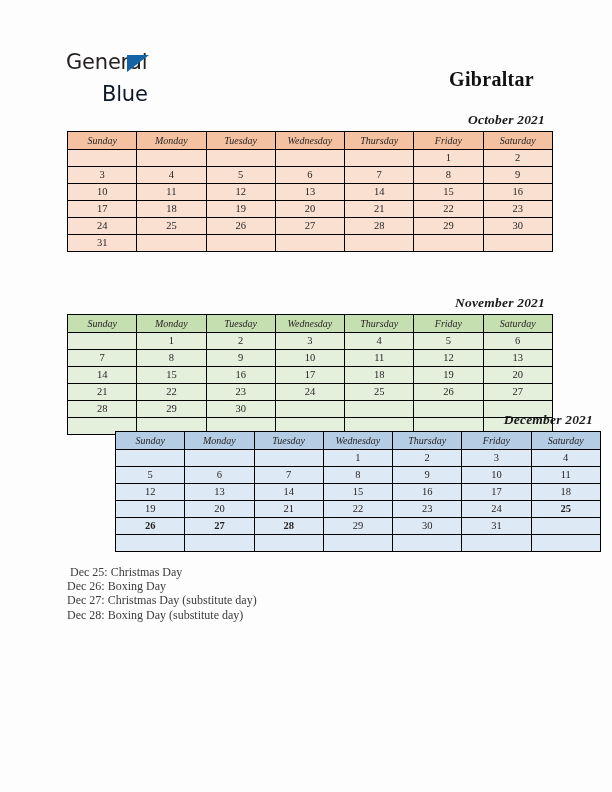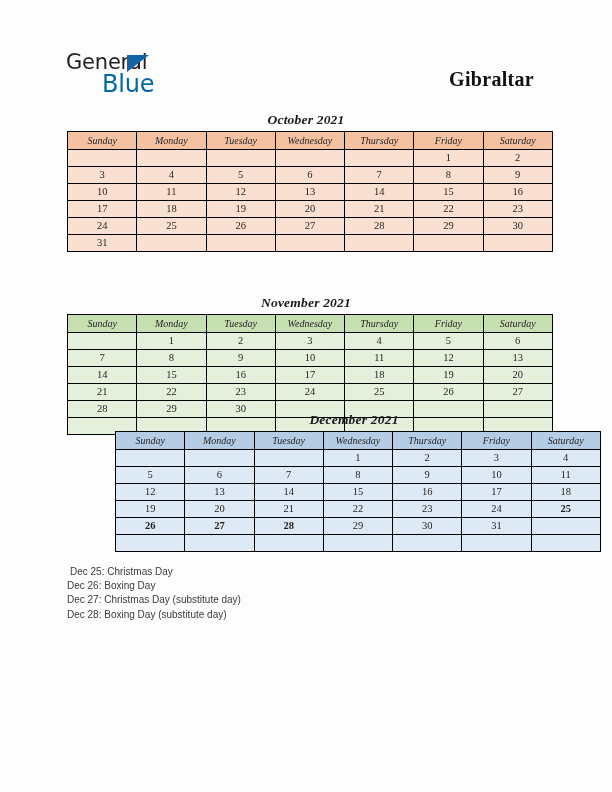--- a/index.html
+++ b/index.html
@@ -45,24 +45,24 @@
     left: 61px;
     top: 3px;
     width: 0;
     height: 0;
     border-left: 22px solid #1464a5;
     border-bottom: 17px solid transparent;
   }
   .logo-blue {
     position: absolute;
     left: 36px;
-    top: 20px;
+    top: 32px;
     font-family: "DejaVu Sans", sans-serif;
-    font-size: 24px;
-    color: #0369a1;
+    font-size: 21px;
+    color: #0f172a;
     letter-spacing: -0.2px;
     line-height: 1;
   }
   .country-title {
     position: absolute;
     right: 66px;
     top: 68px;
     font-family: "Liberation Serif", serif;
     font-weight: bold;
     font-size: 20px;
@@ -74,21 +74,21 @@
   .month-block {
     position: absolute;
     left: 67px;
     width: 478px;
   }
   #month-0 { top: 111px; }
   #month-1 { top: 258px; margin-top: 36px; }
   #month-2 { top: 411px; margin-left: 48px; }
 
   .month-title {
-    text-align: center;
+    text-align: right;
     font-family: "Liberation Serif", serif;
     font-style: italic;
     font-weight: bold;
     font-size: 13.5px;
     color: #1a1a1a;
     height: 20px;
     line-height: 18px;
     letter-spacing: 0.2px;
   }
 
@@ -131,22 +131,22 @@
   .theme-blue   td { background: #dde9f4; }
 
   
   .legend {
     position: absolute;
     left: 67px;
     top: 565px;
     width: 400px;
   }
   .legend-item {
-    font-family: Liberation Sans, sans-serif;
-    font-size: 10px;
+    font-family: Liberation Serif, serif;
+    font-size: 12px;
     color: #3b3b3b;
     line-height: 14.2px;
     white-space: nowrap;
   }
   .legend-item:first-child { padding-left: 3px; }
 </style>
 </head>
 <body>
 
 <div class="page-header">

